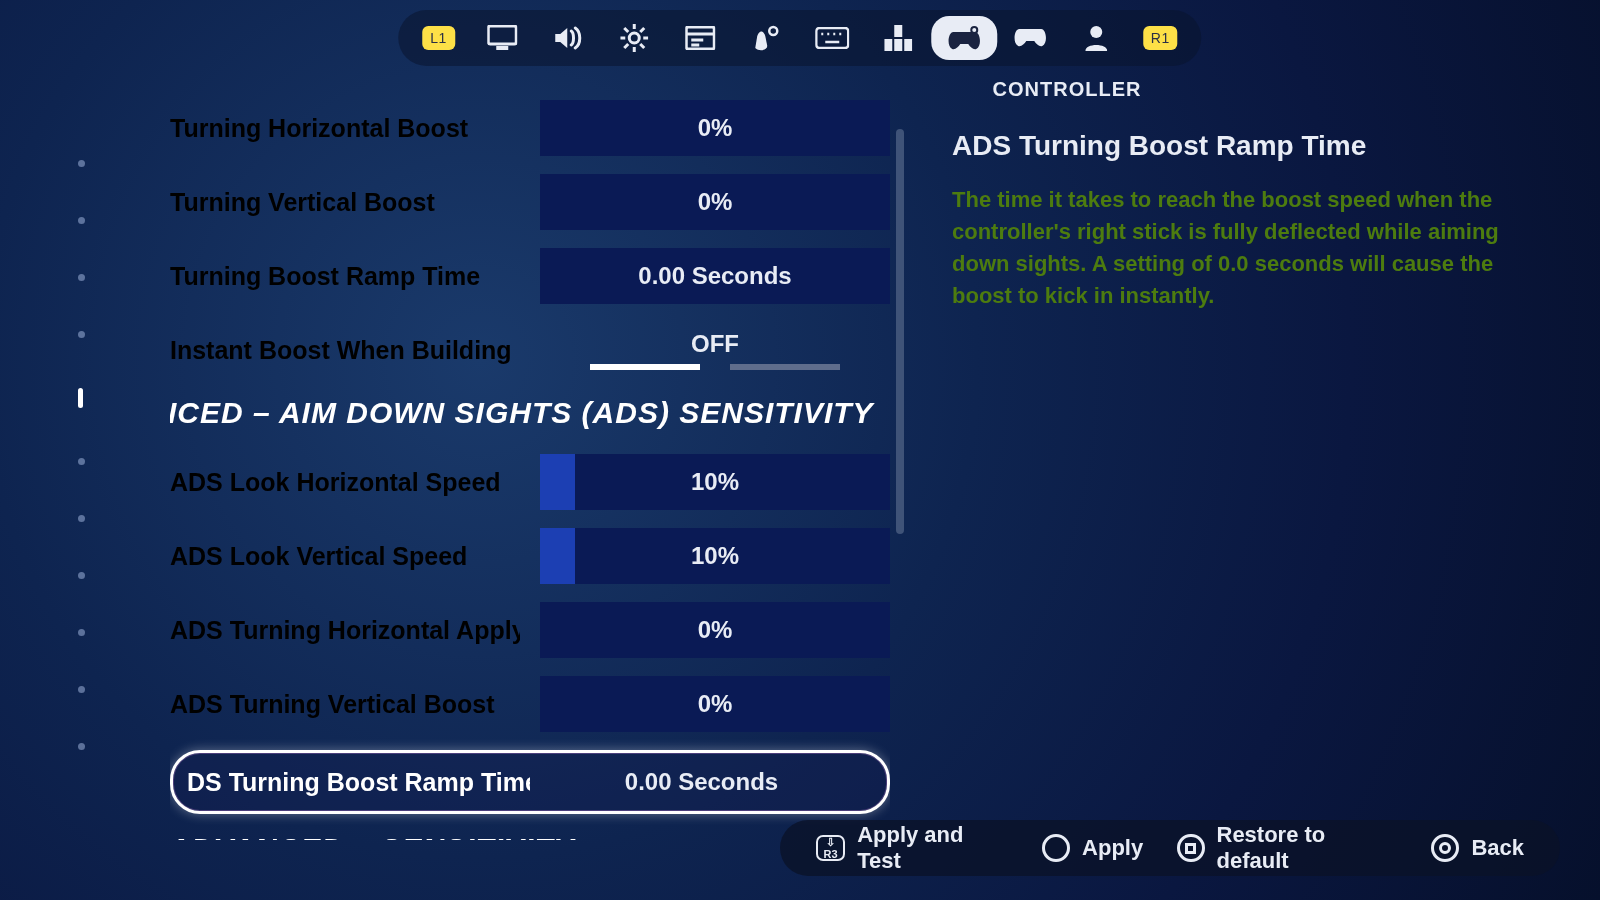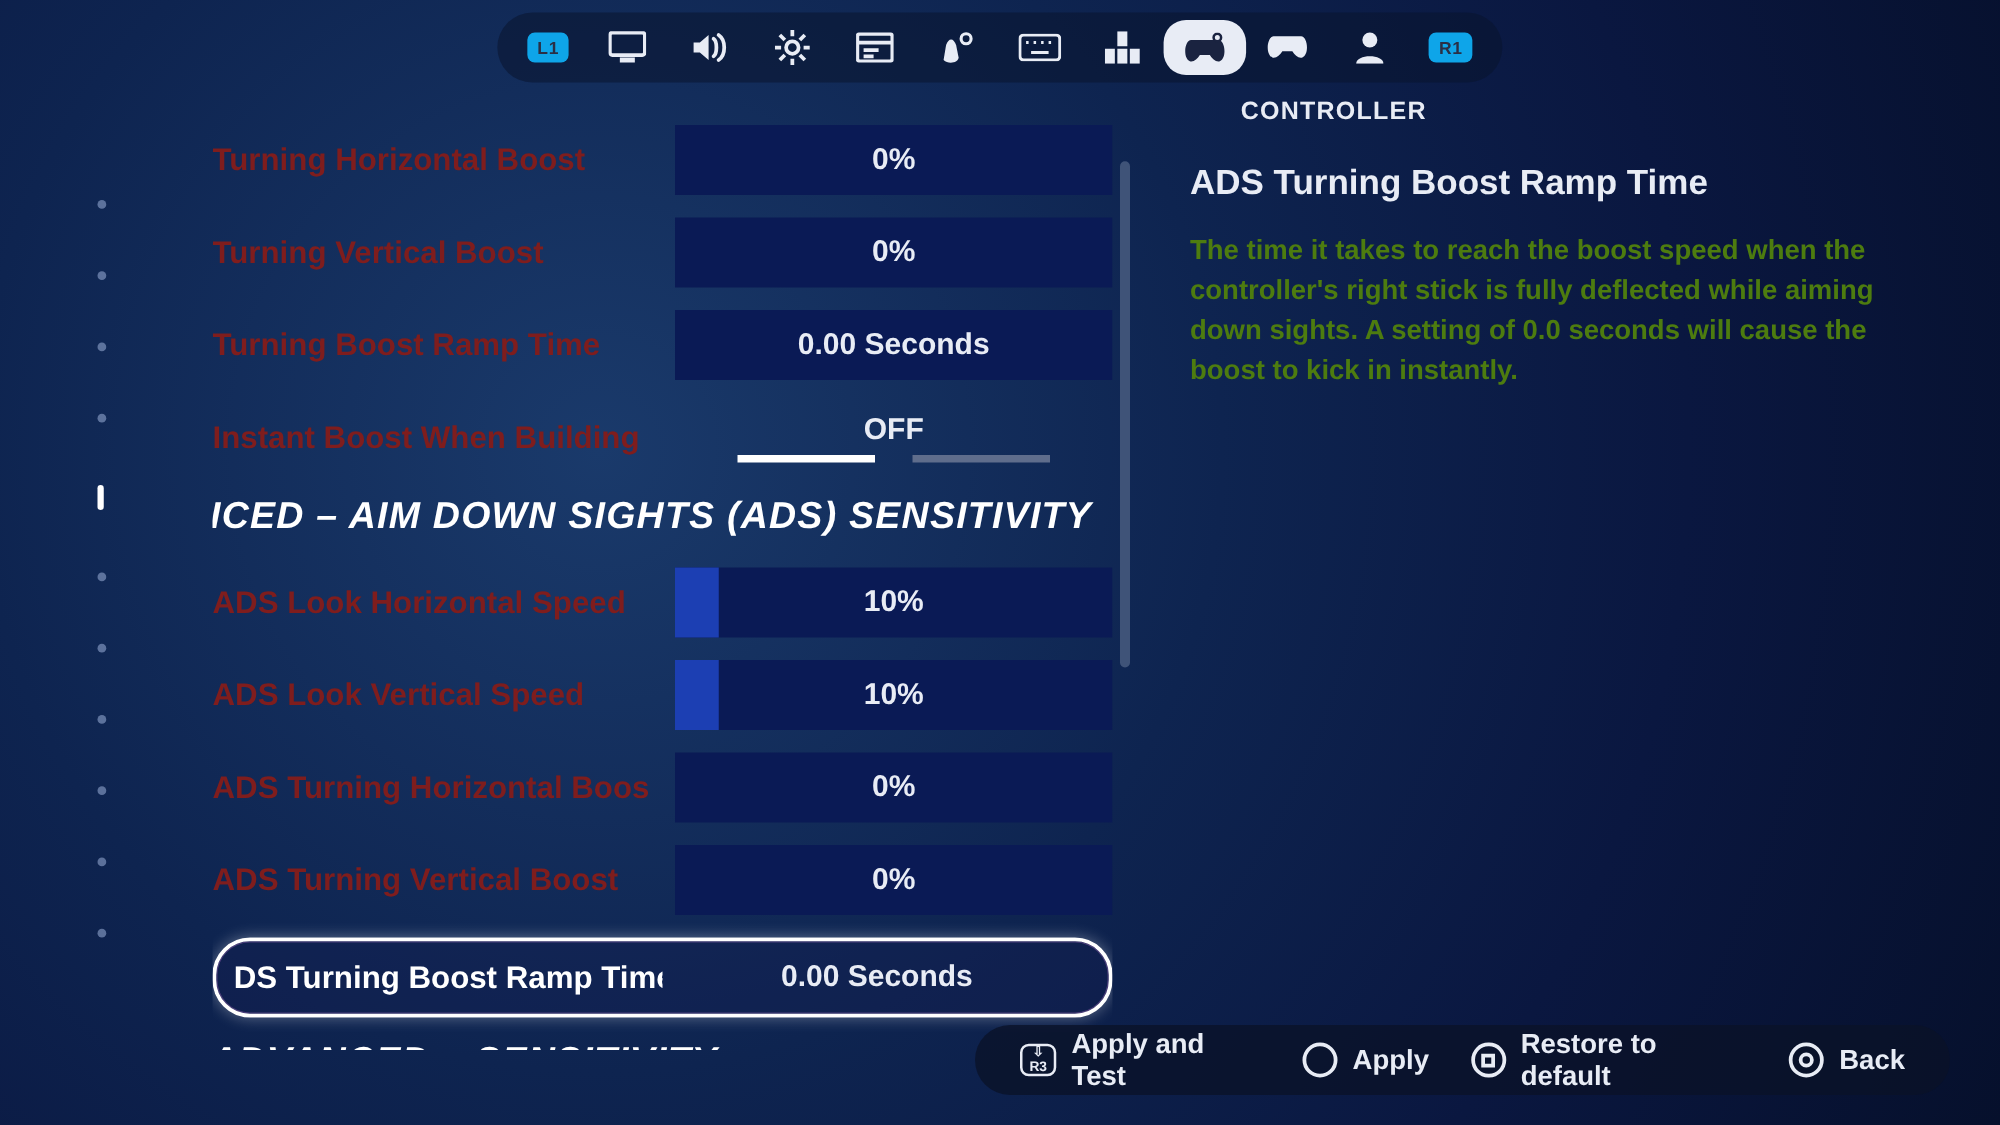--- a/index.html
+++ b/index.html
@@ -9,21 +9,21 @@
     color:#e8ecf5;
     position:relative;
   }
   
   .topbar {
     position:absolute; top:10px; left:50%; transform:translateX(-50%);
     display:flex; align-items:center; gap:0; background:rgba(10,20,45,0.55);
     border-radius:28px; padding:6px 10px;
   }
   .bumper {
-    background:#0ea5e9; color:#2a2f45; font-weight:700; font-size:14px;
+    background:#fde047; color:#2a2f45; font-weight:400; font-size:14px;
     padding:4px 8px; border-radius:6px; margin:0 14px;
     letter-spacing:0.5px;
   }
   .tab {
     width:66px; height:44px; display:flex; align-items:center; justify-content:center;
     border-radius:18px; cursor:pointer; color:#e8ecf5;
   }
   .tab.selected { background:#e8ecf5; color:#1a2340; }
   .tablabel {
     position:absolute; top:78px; left:50%; transform:translateX(-50%);
@@ -38,21 +38,21 @@
   .dot.current { width:5px; height:20px; background:#fff; border-radius:3px; opacity:1; }
 
   
   .main {
     position:absolute; left:170px; top:100px; width:720px; height:740px; overflow:hidden;
   }
   .row {
     display:flex; align-items:center; height:56px; margin-bottom:18px;
   }
   .row .label {
-    width:350px; font-size:25px; font-weight:700; color:#7f1d1d; white-space:nowrap; overflow:hidden;
+    width:350px; font-size:25px; font-weight:700; color:#000000; white-space:nowrap; overflow:hidden;
   }
   .valbox {
     position:relative; margin-left:auto; width:350px; height:56px;
     background:#0a1a55; display:flex; align-items:center; justify-content:center;
     font-size:24px; font-weight:700; color:#e8ecf5;
   }
   .valfill { position:absolute; left:0; top:0; bottom:0; background:#1c3fb3; }
   .valtext { position:relative; z-index:1; }
   .row.selected {
     border:3px solid #fff; border-radius:30px; padding:0 14px; height:64px;
@@ -256,21 +256,21 @@
         </div>
       </div>
       <div class="row">
         <div class="label">ADS Look Vertical Speed</div>
         <div class="valbox">
           <div class="valfill" style="width: 10%;"></div>
           <span class="valtext">10%</span>
         </div>
       </div>
       <div class="row">
-        <div class="label">ADS Turning Horizontal Boos</div>
+        <div class="label">ADS Turning Horizontal Apply</div>
         <div class="valbox">
           <div class="valfill" style="width: 0%;"></div>
           <span class="valtext">0%</span>
         </div>
       </div>
       <div class="row">
         <div class="label">ADS Turning Vertical Boost</div>
         <div class="valbox">
           <div class="valfill" style="width: 0%;"></div>
           <span class="valtext">0%</span>

